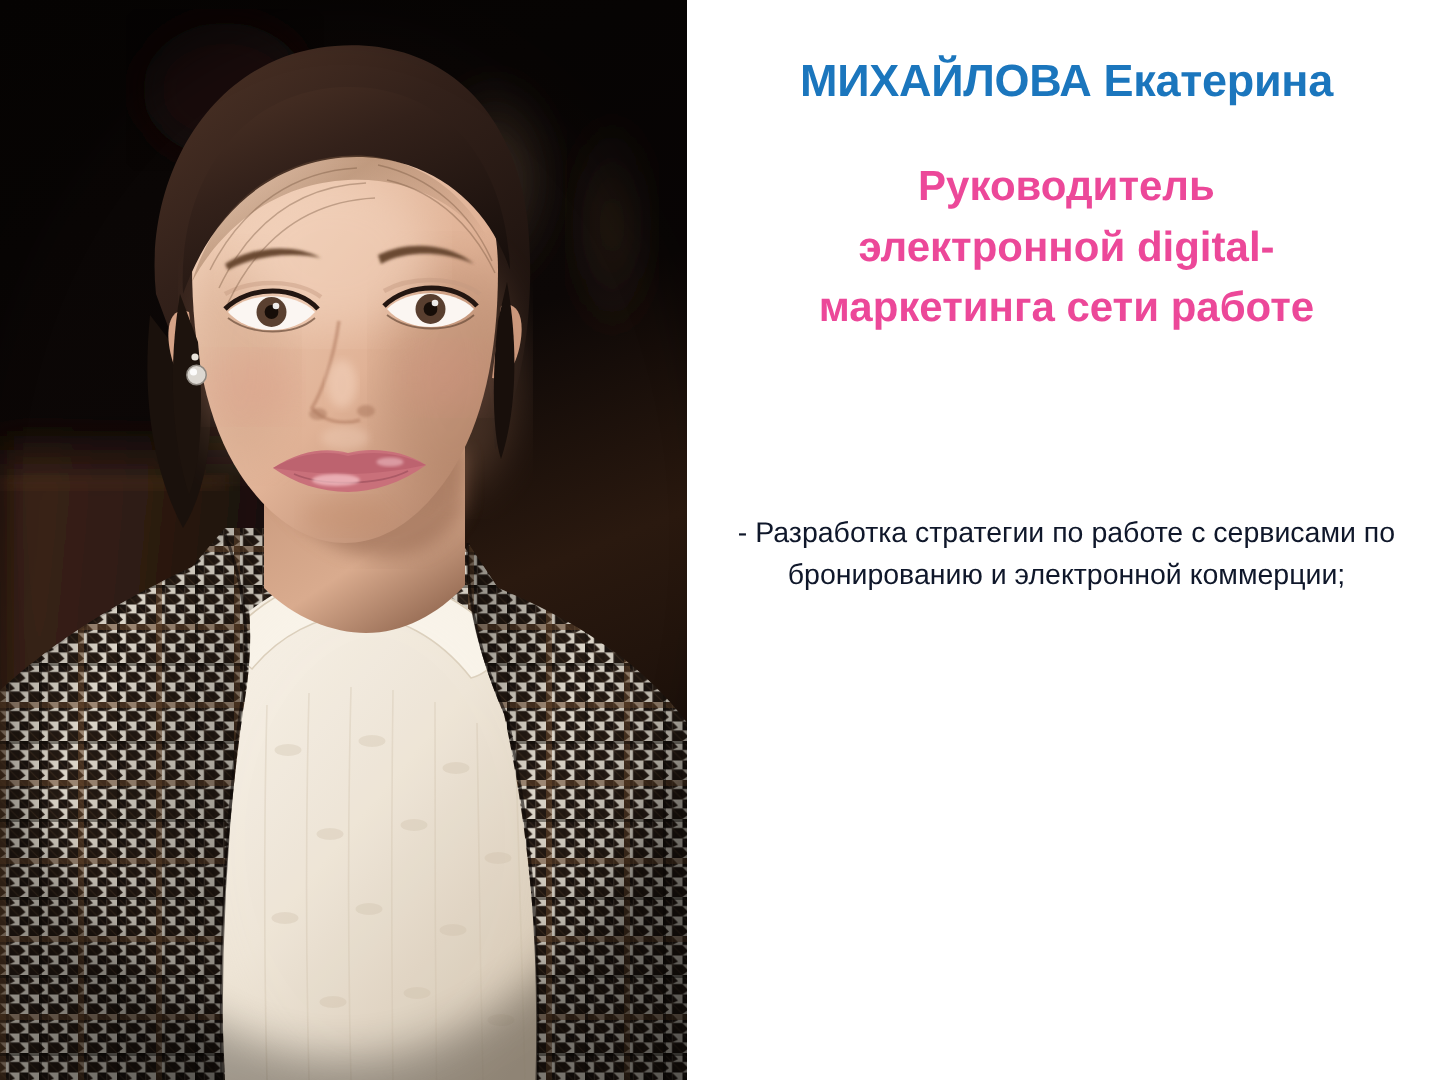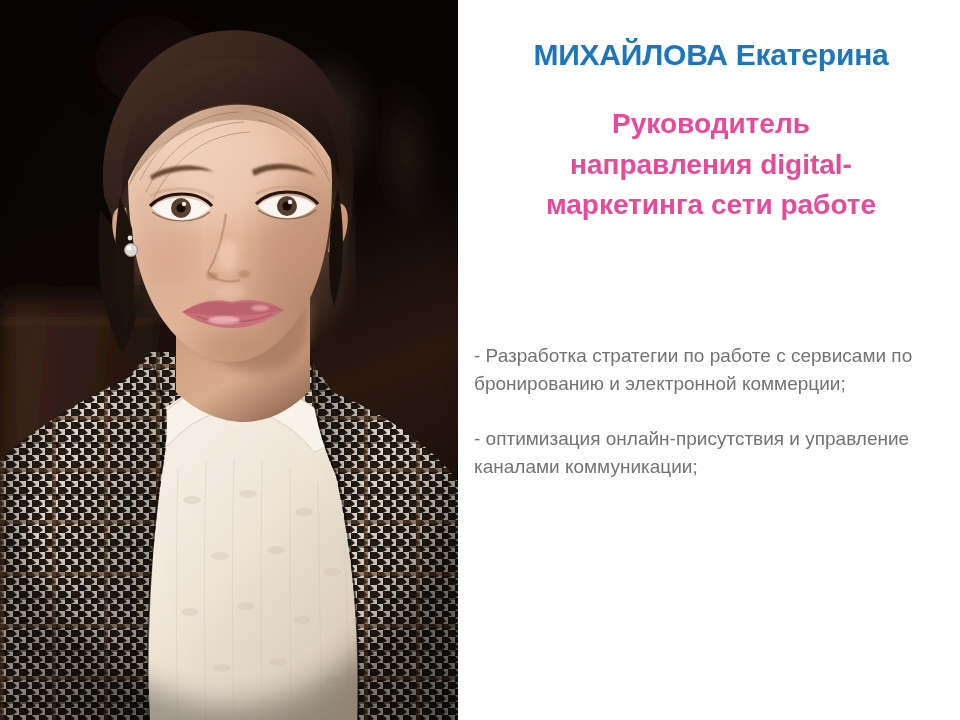--- a/index.html
+++ b/index.html
@@ -72,25 +72,25 @@
     font-weight: bold;
     line-height: 1.45;
     color: #ec4899;
   }
 
   .duties {
     position: absolute;
     left: 16px;
     top: 342px;
     width: 474px;
-    text-align: left;
+    text-align: center;
     font-size: 19px;
     font-weight: normal;
     line-height: 1.45;
-    color: #737373;
+    color: #0f172a;
   }
   .duty-item {
     margin: 0 0 28px 0;
   }
   .duty-item:last-child {
     margin-bottom: 0;
   }
 </style>
 </head>
 <body>
@@ -356,23 +356,22 @@
       <ellipse cx="229" cy="360" rx="330" ry="430" fill="none" stroke="#000000" stroke-width="170" opacity="0.30" filter="url(#soft14)"></ellipse>
     </svg>
   </div>
 
   <div class="text-panel">
 
     <div class="person-name">МИХАЙЛОВА Екатерина</div>
 
     <div class="person-role">
       <div>Руководитель</div>
-      <div>направления digital-</div>
+      <div>электронной digital-</div>
       <div>маркетинга сети работе</div>
     </div>
 
     <div class="duties">
       <p class="duty-item">- Разработка стратегии по работе с сервисами по бронированию и электронной коммерции;</p>
-      <p class="duty-item">- оптимизация онлайн-присутствия и управление каналами коммуникации;</p>
     </div>
 
   </div>
 </div>
 
 </body></html>

